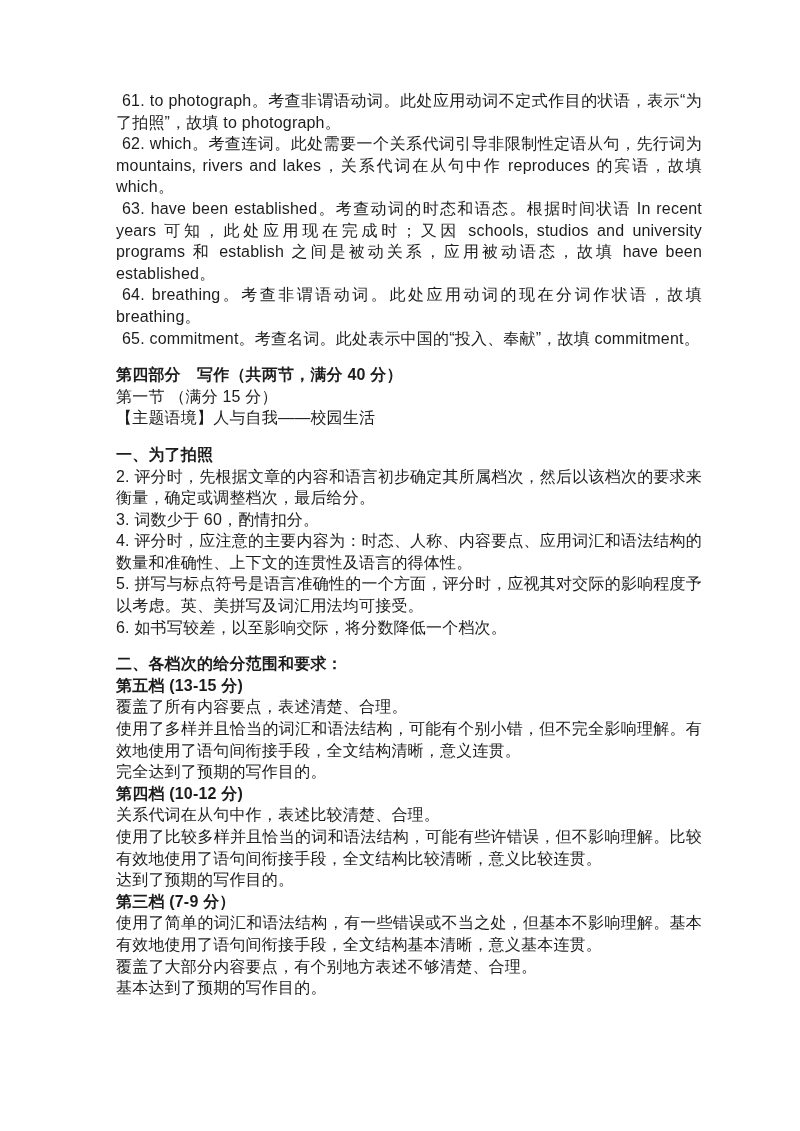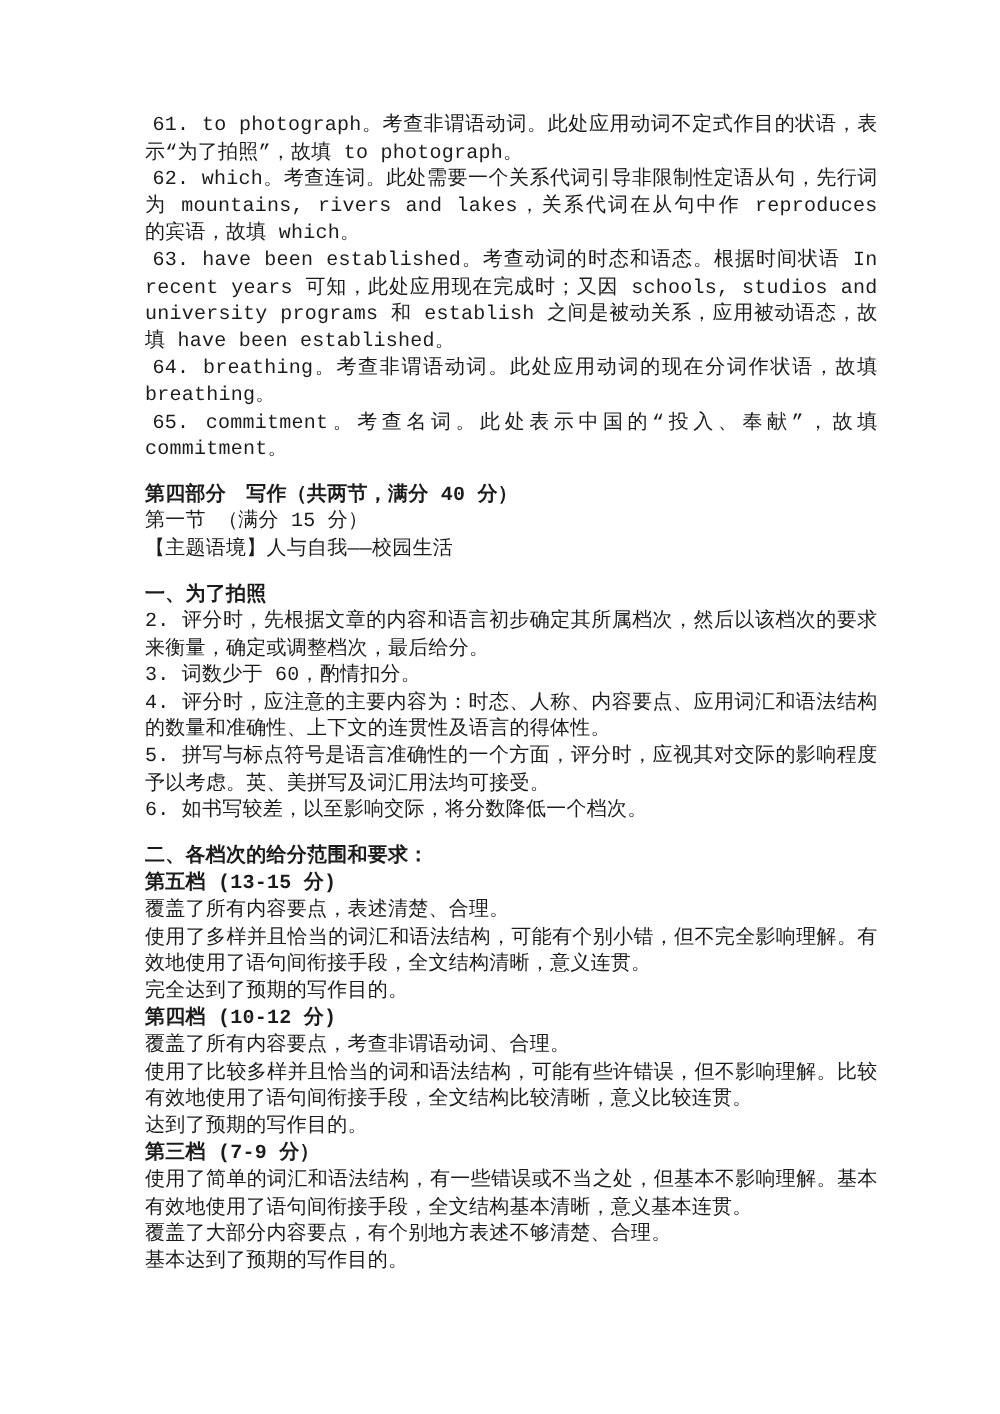--- a/index.html
+++ b/index.html
@@ -6,21 +6,21 @@
     margin: 0;
     padding: 0;
     background: #ffffff;
   }
   .page {
     position: relative;
     width: 800px;
     height: 1131px;
     background: #ffffff;
     overflow: hidden;
-    font-family: Liberation Mono, monospace;
+    font-family: Liberation Sans, sans-serif;
     color: #1c1c1c;
   }
   .content {
     position: absolute;
     left: 116px;
     top: 90px;
     width: 586px;
   }
   .content p {
     margin: 0;
@@ -59,21 +59,21 @@
       <p class="plain">4. 评分时，应注意的主要内容为：时态、人称、内容要点、应用词汇和语法结构的数量和准确性、上下文的连贯性及语言的得体性。</p>
       <p class="plain">5. 拼写与标点符号是语言准确性的一个方面，评分时，应视其对交际的影响程度予以考虑。英、美拼写及词汇用法均可接受。</p>
       <p class="plain">6. 如书写较差，以至影响交际，将分数降低一个档次。</p>
       <p class="spacer"></p>
       <p class="b">二、各档次的给分范围和要求：</p>
       <p class="b">第五档 (13-15 分)</p>
       <p class="plain">覆盖了所有内容要点，表述清楚、合理。</p>
       <p class="plain">使用了多样并且恰当的词汇和语法结构，可能有个别小错，但不完全影响理解。有效地使用了语句间衔接手段，全文结构清晰，意义连贯。</p>
       <p class="plain">完全达到了预期的写作目的。</p>
       <p class="b">第四档 (10-12 分)</p>
-      <p class="plain">覆盖了所有内容要点，考查非谓语动词、合理。</p>
+      <p class="plain">关系代词在从句中作，表述比较清楚、合理。</p>
       <p class="plain">使用了比较多样并且恰当的词和语法结构，可能有些许错误，但不影响理解。比较有效地使用了语句间衔接手段，全文结构比较清晰，意义比较连贯。</p>
       <p class="plain">达到了预期的写作目的。</p>
       <p class="b">第三档 (7-9 分）</p>
       <p class="plain">使用了简单的词汇和语法结构，有一些错误或不当之处，但基本不影响理解。基本有效地使用了语句间衔接手段，全文结构基本清晰，意义基本连贯。</p>
       <p class="plain">覆盖了大部分内容要点，有个别地方表述不够清楚、合理。</p>
       <p class="plain">基本达到了预期的写作目的。</p>
     </div>
 </div>
 
 </body></html>

